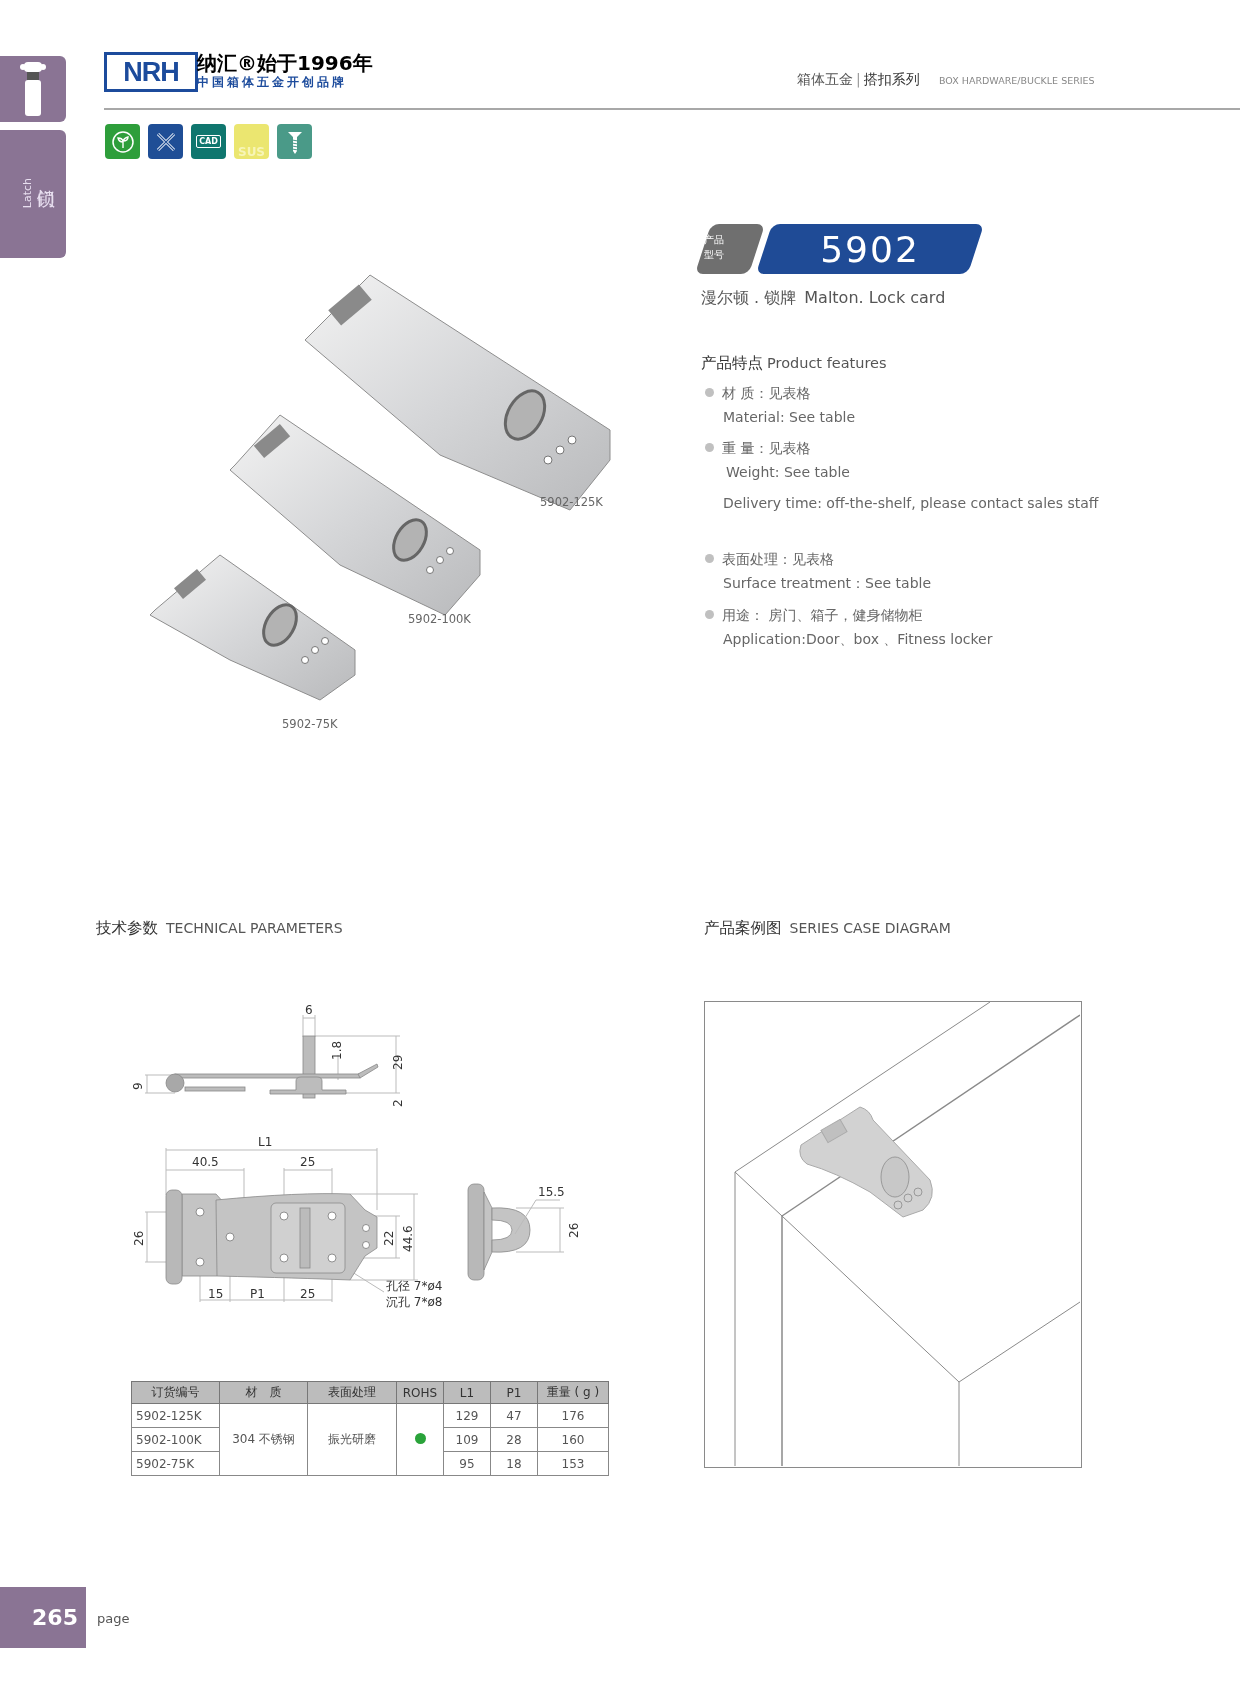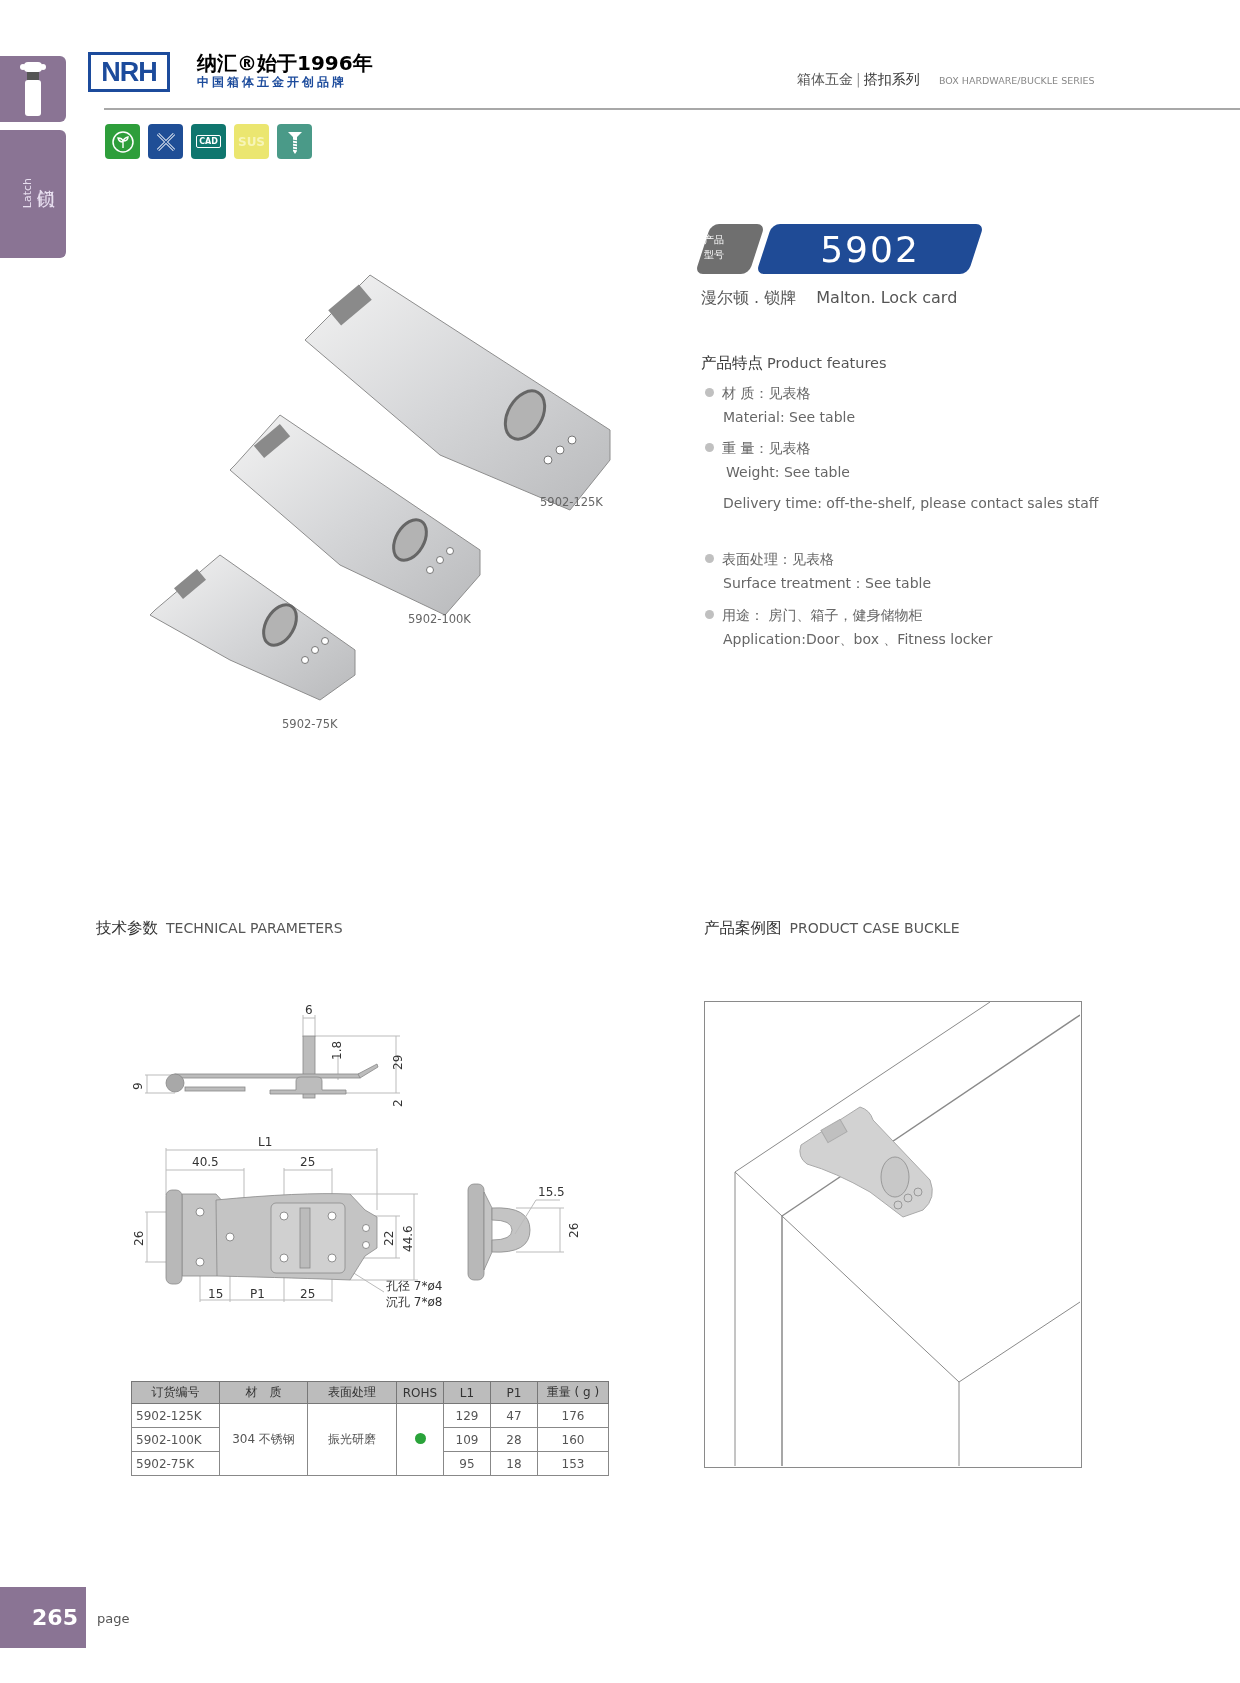--- a/index.html
+++ b/index.html
@@ -6,48 +6,48 @@
   html, body { width: 1240px; height: 1683px; background: #ffffff; overflow: hidden; }
   body { position: relative; font-family: "DejaVu Sans", "Liberation Sans", sans-serif; color: #555; }
 
   
   .side-tab-top { position: absolute; left: 0; top: 56px; width: 66px; height: 66px; background: #8a7494; border-radius: 0 6px 6px 0; }
   .side-tab-latch { position: absolute; left: 0; top: 130px; width: 66px; height: 128px; background: #8a7494; border-radius: 0 6px 6px 0; }
   .side-tab-latch .cn { position: absolute; right: 8px; top: 44px; color: #e8dff0; font-size: 18px; writing-mode: vertical-rl; letter-spacing: 2px; }
   .side-tab-latch .en { position: absolute; right: 32px; top: 48px; color: #e8dff0; font-size: 11px; writing-mode: vertical-rl; transform: rotate(180deg); }
 
   
-  .logo-box { position: absolute; left: 88px; top: 52px; width: 82px; height: 40px; border: 3px solid #1c4b9c; color: #1c4b9c; font: bold 27px "Liberation Sans", sans-serif; display: flex; align-items: center; justify-content: center; letter-spacing: -1px; }
+  .logo-box { position: absolute; left: 104px; top: 52px; width: 94px; height: 40px; border: 3px solid #1c4b9c; color: #1c4b9c; font: bold 27px "Liberation Sans", sans-serif; display: flex; align-items: center; justify-content: center; letter-spacing: -1px; }
   .logo-text1 { position: absolute; left: 197px; top: 50px; color: #000000; font-weight: bold; font-size: 20px; }
   .logo-text2 { position: absolute; left: 197px; top: 74px; color: #1c4b9c; font-weight: bold; font-size: 12px; letter-spacing: 3px; }
   .header-cat { position: absolute; left: 797px; top: 71px; font-size: 14px; color: #555; }
   .header-cat .sep { color: #999; margin: 0 3px; }
   .header-cat .bold { color: #333; }
   .header-en { position: absolute; left: 939px; top: 75px; font-size: 9.5px; color: #888; }
   .header-rule { position: absolute; left: 104px; top: 108px; width: 1136px; height: 2px; background: #a8a8a8; }
 
   .badges { position: absolute; left: 105px; top: 124px; display: flex; gap: 8px; }
   .badge { width: 35px; height: 35px; border-radius: 4px; display: flex; align-items: center; justify-content: center; color: #fff; font-size: 10px; font-weight: bold; }
   .b-green { background: #2e9e3b; }
   .b-blue { background: #1f4e96; }
   .b-red { background: #0f766e; }
-  .b-yellow { background: #ebe670; color: #f7f5b8; font-size: 12px; }
+  .b-yellow { background: #ebe670; color: #f7f5b8; font-size: 12px; align-items: flex-end; }
   .b-teal { background: #4a9a88; }
 
   
   .product-photos { position: absolute; left: 140px; top: 255px; width: 500px; height: 480px; }
   .product-label { position: absolute; font-size: 11.5px; color: #666; }
 
   
   .model-tag-gray { position: absolute; left: 703px; top: 224px; width: 54px; height: 50px; background: #6f6f6f; transform: skewX(-18deg); border-radius: 8px; }
   .model-tag-gray-text { position: absolute; left: 699px; top: 232px; color: #fff; font-size: 10px; line-height: 15px; width: 30px; text-align: center; }
   .model-tag-blue { position: absolute; left: 764px; top: 224px; width: 212px; height: 50px; background: #1f4b96; transform: skewX(-18deg); border-radius: 8px; }
   .model-number { position: absolute; left: 764px; top: 224px; width: 212px; height: 50px; color: #fff; font-size: 36px; display: flex; align-items: center; justify-content: center; letter-spacing: 2px; font-family: "DejaVu Sans", sans-serif; }
   .product-name { position: absolute; left: 701px; top: 288px; font-size: 16px; color: #555; }
-  .product-name .en { margin-left: 20px; }
+  .product-name .en { margin-left: 8px; }
 
   .features-title { position: absolute; left: 701px; top: 353px; font-size: 15.5px; color: #333; }
   .features-title .en { color: #555; font-size: 14.5px; margin-left: 4px; }
   .feature { position: absolute; left: 705px; font-size: 14px; color: #666; line-height: 24px; }
   .feature .dot { display: inline-block; width: 9px; height: 9px; background: #c0c0c0; border-radius: 50%; margin-right: 8px; vertical-align: 1px; }
   .feature .en { padding-left: 18px; }
 
   
   .sec-title { position: absolute; font-size: 15.5px; color: #333; }
   .sec-title .en { font-size: 14px; color: #555; margin-left: 8px; }
@@ -335,21 +335,21 @@
     <tr>
       <td style="text-align:left;">5902-75K</td>
       <td>95</td>
       <td>18</td>
       <td>153</td>
     </tr>
   </tbody>
 </table>
 
 <div class="sec-title" style="left:704px; top:918px;">
-  <span>产品案例图</span><span class="en">PRODUCT CASE BUCKLE</span>
+  <span>产品案例图</span><span class="en">SERIES CASE DIAGRAM</span>
 </div>
 <div class="case-frame">
   <svg width="375" height="464" viewBox="0 0 375 464">
     <g stroke="#8a8a8a" stroke-width="1" fill="none">
       <line x1="30" y1="170" x2="285" y2="0"></line>
       <line x1="30" y1="170" x2="30" y2="464"></line>
       <line x1="30" y1="170" x2="77" y2="214"></line>
       <line x1="77" y1="214" x2="375" y2="13" stroke-width="1.5"></line>
       <line x1="77" y1="214" x2="77" y2="464" stroke-width="1.5"></line>
       <line x1="77" y1="214" x2="254" y2="380"></line>

